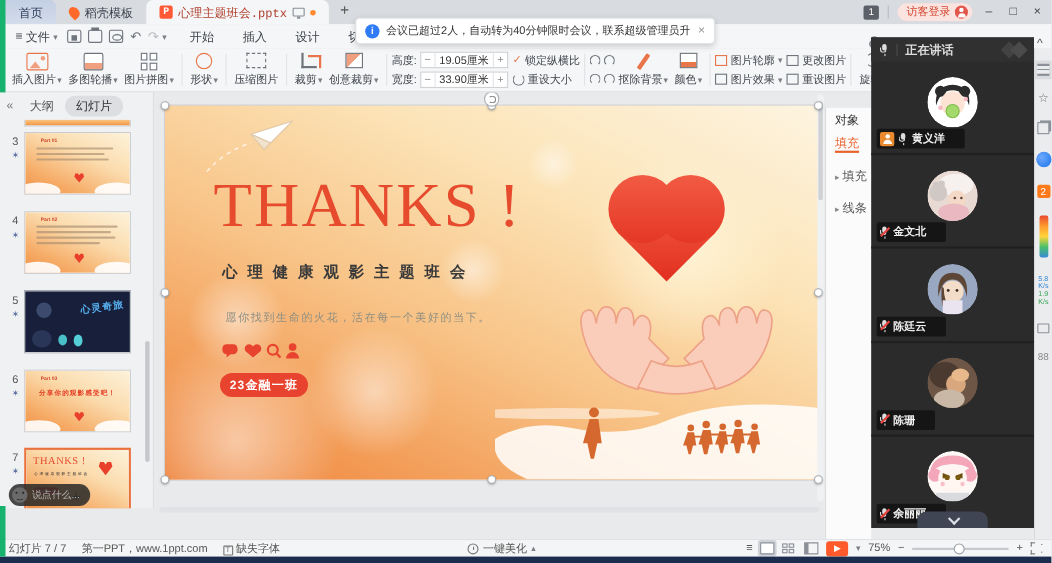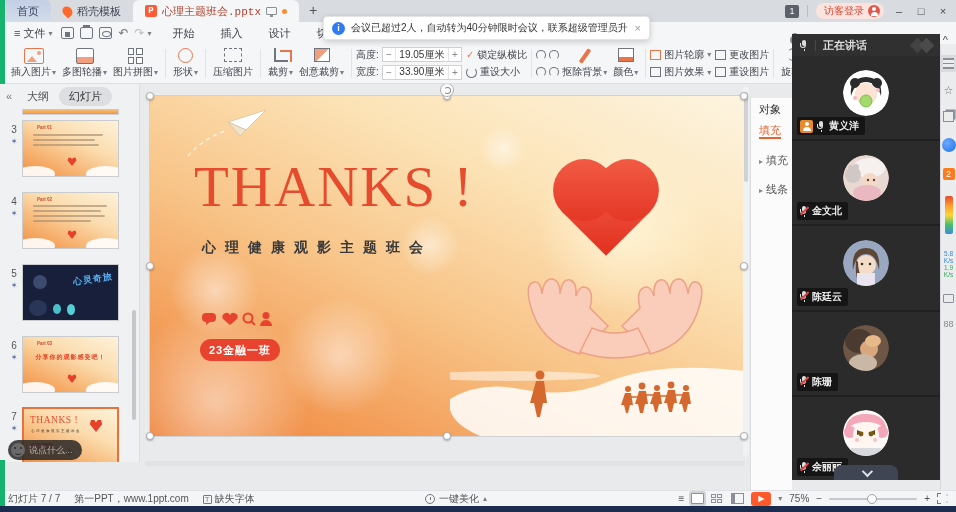--- a/index.html
+++ b/index.html
@@ -176,21 +176,21 @@
   
   #meeting { position:absolute; left:792px; top:34px; width:148px; height:446px; background:#2b2b2b; z-index:20; display:flex; flex-direction:column;font-weight:bold; }
   #mhead { height:22px; display:flex; align-items:center; gap:7px; padding-left:8px; color:#ddd; font-size:11px; background:#303030; position:relative; }
   #mhead .hd { width:1px; height:11px; background:#4a4a4a; }
   .wm { position:absolute; right:4px; top:4px; width:26px; height:16px; opacity:.5; }
   .wm i { position:absolute; width:11px; height:11px; background:#555; transform:rotate(45deg); top:2px; }
   .wm i:nth-child(1){ left:2px; } .wm i:nth-child(2){ left:11px; background:#666; }
   .pcell { flex:1; position:relative; border-bottom:2px solid #202020; display:flex; align-items:center; justify-content:center; }
   .pcell:last-child { border-bottom:none; }
   .avatar { width:46px; height:46px; border-radius:50%; overflow:hidden; margin-top:-10px; }
-  .ntag { position:absolute; left:5px; bottom:4px; background:rgba(15,15,15,.78); border-radius:2px; display:flex; align-items:center; gap:4px; padding:2px 6px 2px 3px; color:#eee; font-size:10px; }
+  .ntag { position:absolute; left:5px; bottom:4px; background:rgba(15,15,15,.78); border-radius:2px; display:flex; align-items:center; gap:4px; padding:2px 18px 2px 3px; color:#eee; font-size:10px; }
   .spk-badge { width:13px; height:13px; background:#e98a2e; border-radius:2px; position:relative; }
   .spk-badge:before { content:""; position:absolute; left:4.5px; top:2px; width:4px; height:4px; border-radius:50%; background:#fff; }
   .spk-badge:after { content:""; position:absolute; left:2.5px; top:7px; width:8px; height:4px; border-radius:4px 4px 0 0; background:#fff; }
   .micw { position:relative; width:8px; height:11px; }
   .micw .b { position:absolute; left:2px; top:0; width:4px; height:6px; background:#ddd; border-radius:2px; }
   .micw .u { position:absolute; left:0; top:3px; width:6px; height:5px; border:1px solid #ddd; border-top:none; border-radius:0 0 5px 5px; }
   .micw .s { position:absolute; left:3.5px; bottom:0; width:1px; height:2px; background:#ddd; }
   .micw.muted .x { position:absolute; left:-1px; top:4px; width:11px; height:1.5px; background:#e64340; transform:rotate(-45deg); }
   #collapsebtn { position:absolute; left:50%; transform:translateX(-50%); bottom:0; width:64px; height:15px; background:#3f4552; border-radius:8px 8px 0 0; display:flex; align-items:center; justify-content:center; }
   .chev { width:8px; height:8px; border-right:2px solid #dfe2e8; border-bottom:2px solid #dfe2e8; transform:rotate(45deg) translateY(-2px); }
@@ -543,20 +543,21 @@
       <div class="bokeh" style="left:250px;top:120px;width:60px;height:60px;"></div>
       <div class="bokeh" style="left:330px;top:30px;width:46px;height:46px;"></div>
 
       <svg class="abs" style="left:30px;top:8px;" width="110" height="60" viewBox="0 0 110 60">
         <path d="M8 52 C20 38 35 30 48 26" fill="none" stroke="#ffffff" stroke-width="1.2" stroke-dasharray="4 4" opacity=".8"></path>
         <polygon points="48,18 86,6 66,26" fill="#ffffff" stroke="#e0c9a8" stroke-width="1"></polygon>
         <polygon points="48,18 66,26 60,32" fill="#f1e2cb" stroke="#e0c9a8" stroke-width="1"></polygon>
       </svg>
       <div id="thanks">THANKS !</div>
       <div id="subtitle">心理健康观影主题班会</div>
+      <div id="caption">愿你找到生命的火花，活在每一个美好的当下。</div>
 
       <svg class="abs" style="left:52px;top:215px;" width="80" height="16" viewBox="0 0 80 16">
         <rect x="0" y="2" width="14" height="9" rx="4" fill="#e8432e"></rect>
           <polygon points="4,10 4,14 9,10" fill="#e8432e"></polygon>
         <path d="M28 14 L21 8 A4 4 0 1 1 28 4 A4 4 0 1 1 35 8 Z" fill="#e8432e"></path>
         <circle cx="46" cy="7" r="4.5" fill="none" stroke="#e8432e" stroke-width="2"></circle>
           <line x1="49.5" y1="10.5" x2="53" y2="14" stroke="#e8432e" stroke-width="2"></line>
         <circle cx="64" cy="4.5" r="3.5" fill="#e8432e"></circle>
           <path d="M58 15 a6 6 0 0 1 12 0 Z" fill="#e8432e"></path>
       </svg>

